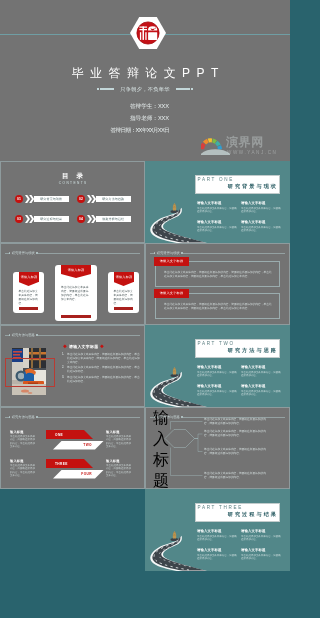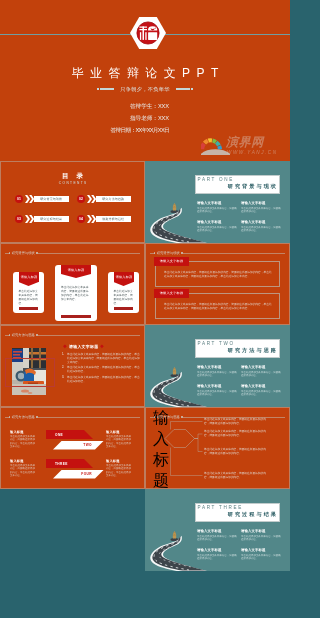--- a/index.html
+++ b/index.html
@@ -1,20 +1,20 @@
 <!DOCTYPE html>
 <html><head>
 <meta charset="utf-8">
 <title>PPT Template Preview</title>
 <style>
   html,body{margin:0;padding:0;}
   body{width:290px;height:618px;background:#29636d;overflow:hidden;
        font-family:"Liberation Sans",sans-serif;-webkit-font-smoothing:antialiased;}
   .page{position:relative;width:290px;height:618px;background:#29636d;}
-  .slide{position:absolute;overflow:hidden;background:#c2410c;box-sizing:border-box;}
+  .slide{position:absolute;overflow:hidden;background:#737373;box-sizing:border-box;}
   .slide.bordered{border:1px solid rgba(183,216,219,0.40);}
   .s-cover{left:0;top:0;width:290px;height:161px;}
   .half{width:145px;height:82px;}
   .col-l{left:0;} .col-r{left:145px;}
   .r2{top:161px;} .r3{top:243px;} .r4{top:325px;}
   .r5{top:407px;} .r6{top:489px;}
   .lightbg{background:#528789;}
 
   
   .cover-line{position:absolute;left:0;top:34px;width:290px;height:1px;background:#6f9ea4;}
@@ -24,21 +24,21 @@
   .cover-sub-wrap{position:absolute;left:0;top:85.5px;width:290px;
         display:flex;align-items:center;justify-content:center;gap:6px;}
   .cover-sub{color:#dce8e8;font-size:5.2px;letter-spacing:0.3px;white-space:nowrap;}
   .dashline{display:flex;align-items:center;gap:0.8px;}
   .dashline i{display:block;height:1px;background:#c3d7d9;width:3px;}
   .dashline i.lng{width:12px;height:1.2px;}
   .dashline i.dot{width:2px;height:2px;border-radius:0;}
   .cover-info{position:absolute;left:46px;top:99.5px;width:123px;text-align:right;}
   .cover-info div{color:#eaf1f1;font-size:5.7px;line-height:12px;letter-spacing:-0.1px;white-space:nowrap;}
   .cover-info div:last-child{letter-spacing:-0.7px;}
-  .watermark{position:absolute;left:200px;top:134px;width:89px;height:24px;font-style:italic;}
+  .watermark{position:absolute;left:200px;top:134px;width:89px;height:24px;}
   .wm-logo{position:absolute;left:1px;top:-1px;width:29px;height:21.5px;}
   .wm-name{position:absolute;left:26px;top:1.5px;font-size:12px;font-weight:700;
         color:rgba(226,236,236,0.34);letter-spacing:0.6px;line-height:13px;}
   .wm-url{position:absolute;left:27px;top:16px;font-size:4.6px;
         color:rgba(226,236,236,0.36);letter-spacing:1.55px;line-height:6px;}
 
   
   .sec-strip{position:absolute;left:4px;right:4px;top:6px;height:6px;
         display:flex;align-items:center;}
   .sec-dash{height:1px;background:rgba(196,226,228,0.42);}

